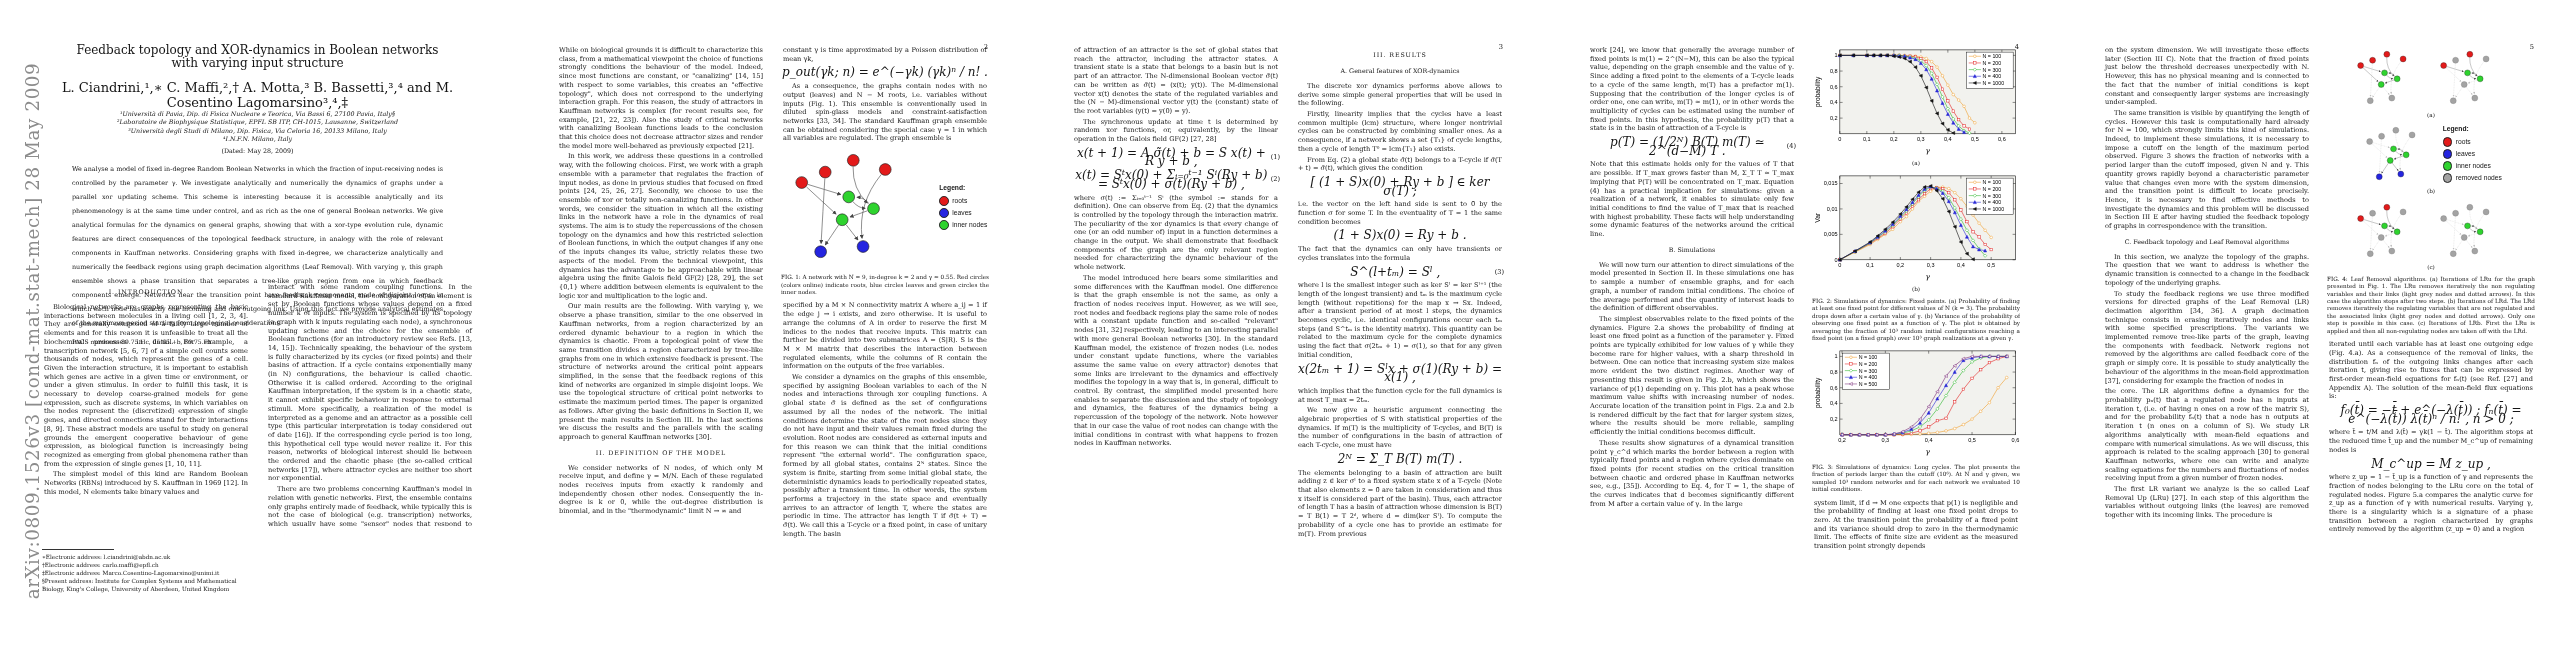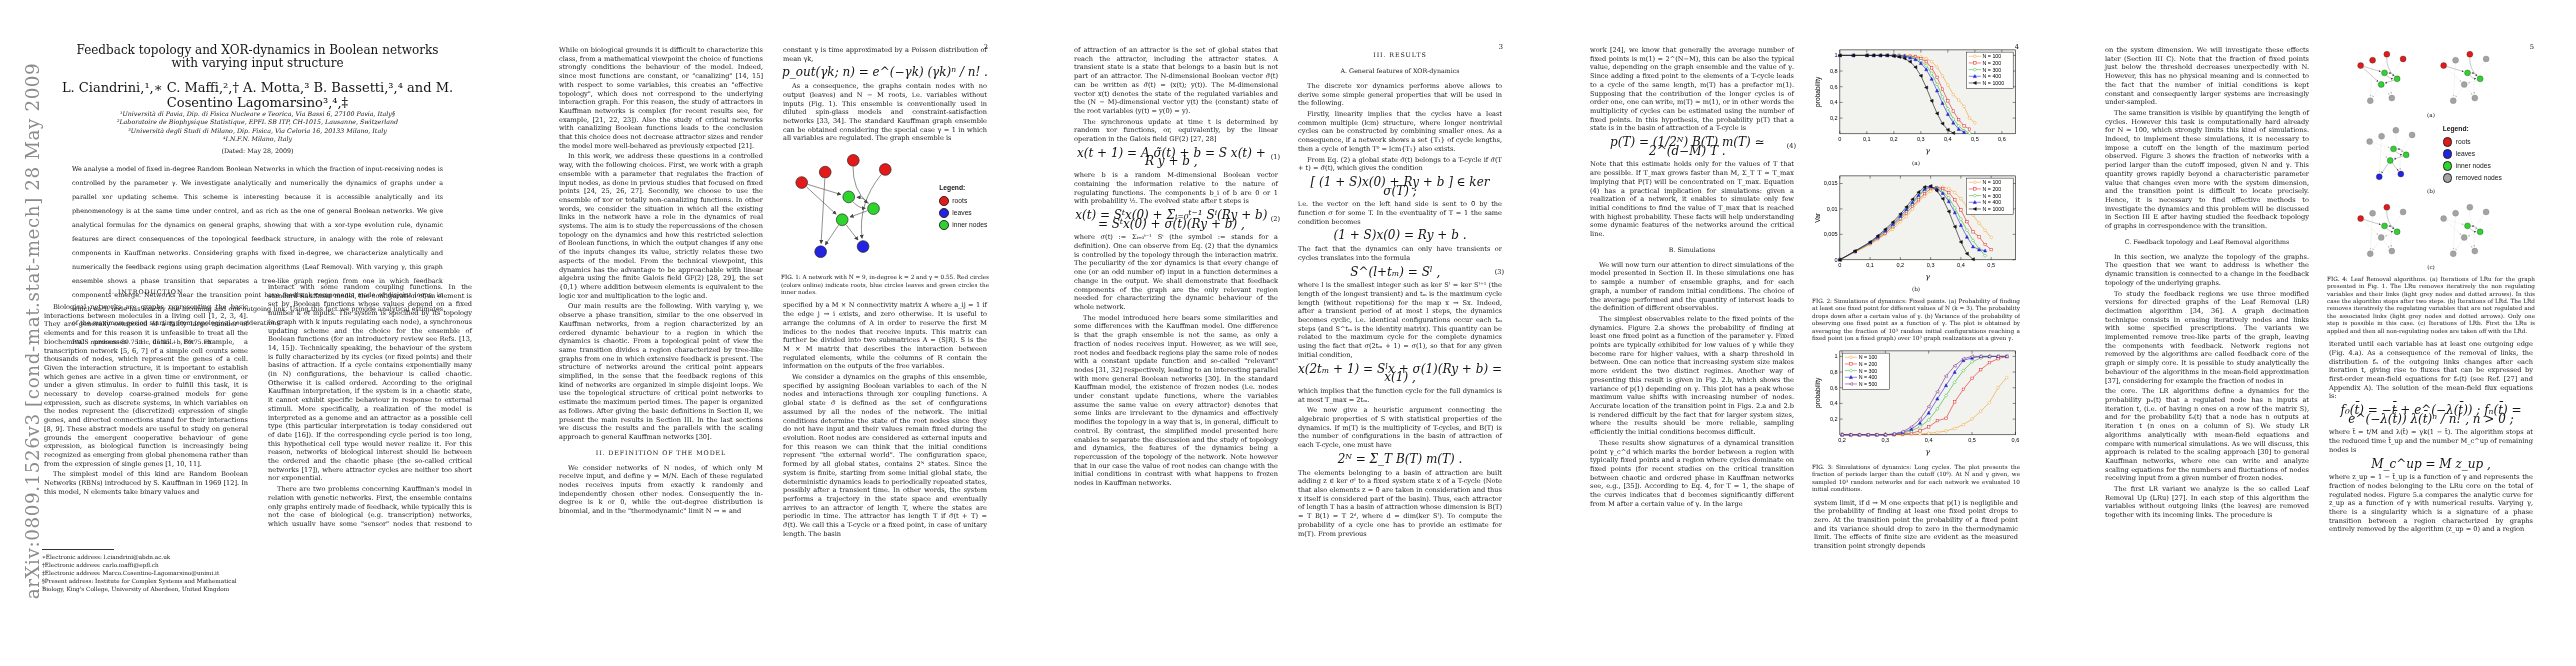--- a/index.html
+++ b/index.html
@@ -146,21 +146,20 @@
 
   <div class="page" id="p3" style="left:1030px">
     <div class="pageno">3</div>
     <div class="colL">
         <div class="para noind">of attraction of an attractor is the set of global states that reach the attractor, including the attractor states. A transient state is a state that belongs to a basin but is not part of an attractor. The N-dimensional Boolean vector σ̃(t) can be written as σ̃(t) = (x(t); y(t)). The M-dimensional vector x(t) denotes the state of the regulated variables and the (N − M)-dimensional vector y(t) the (constant) state of the root variables (y(t) = y(0) = y).</div>
         <div class="para">The synchronous update at time t is determined by random xor functions, or, equivalently, by the linear operation in the Galois field GF(2) [27, 28]</div>
         <div class="eqrow">
           <div class="eqbody">x(t + 1) = A σ̃(t) + b = S x(t) + R y + b ,</div>
           <div class="eqnum">(1)</div>
         </div>
-        <div class="para noind">where b is a random M-dimensional Boolean vector containing the information relative to the nature of regulating functions. The components b_i of b are 0 or 1 with probability ½. The evolved state after t steps is</div>
         <div class="eqrow">
           <div class="eqbody">x(t) = Sᵗx(0) + Σᵢ₌₀ᵗ⁻¹ Sⁱ(Ry + b) = Sᵗx(0) + σ(t)(Ry + b) ,</div>
           <div class="eqnum">(2)</div>
         </div>
         <div class="para noind">where σ(t) := Σᵢ₌₀ᵗ⁻¹ Sⁱ (the symbol := stands for a definition). One can observe from Eq. (2) that the dynamics is controlled by the topology through the interaction matrix. The peculiarity of the xor dynamics is that every change of one (or an odd number of) input in a function determines a change in the output. We shall demonstrate that feedback components of the graph are the only relevant region needed for characterizing the dynamic behaviour of the whole network.</div>
         <div class="para">The model introduced here bears some similarities and some differences with the Kauffman model. One difference is that the graph ensemble is not the same, as only a fraction of nodes receives input. However, as we will see, root nodes and feedback regions play the same role of nodes with a constant update function and so-called "relevant" nodes [31, 32] respectively, leading to an interesting parallel with more general Boolean networks [30]. In the standard Kauffman model, the existence of frozen nodes (i.e. nodes under constant update functions, where the variables assume the same value on every attractor) denotes that some links are irrelevant to the dynamics and effectively modifies the topology in a way that is, in general, difficult to control. By contrast, the simplified model presented here enables to separate the discussion and the study of topology and dynamics, the features of the dynamics being a repercussion of the topology of the network. Note however that in our case the value of root nodes can change with the initial conditions in contrast with what happens to frozen nodes in Kauffman networks.</div>
       </div>
     <div class="colR">
         <div class="sechead">III.  RESULTS</div>
         <div class="subhead">A.  General features of XOR-dynamics</div>

